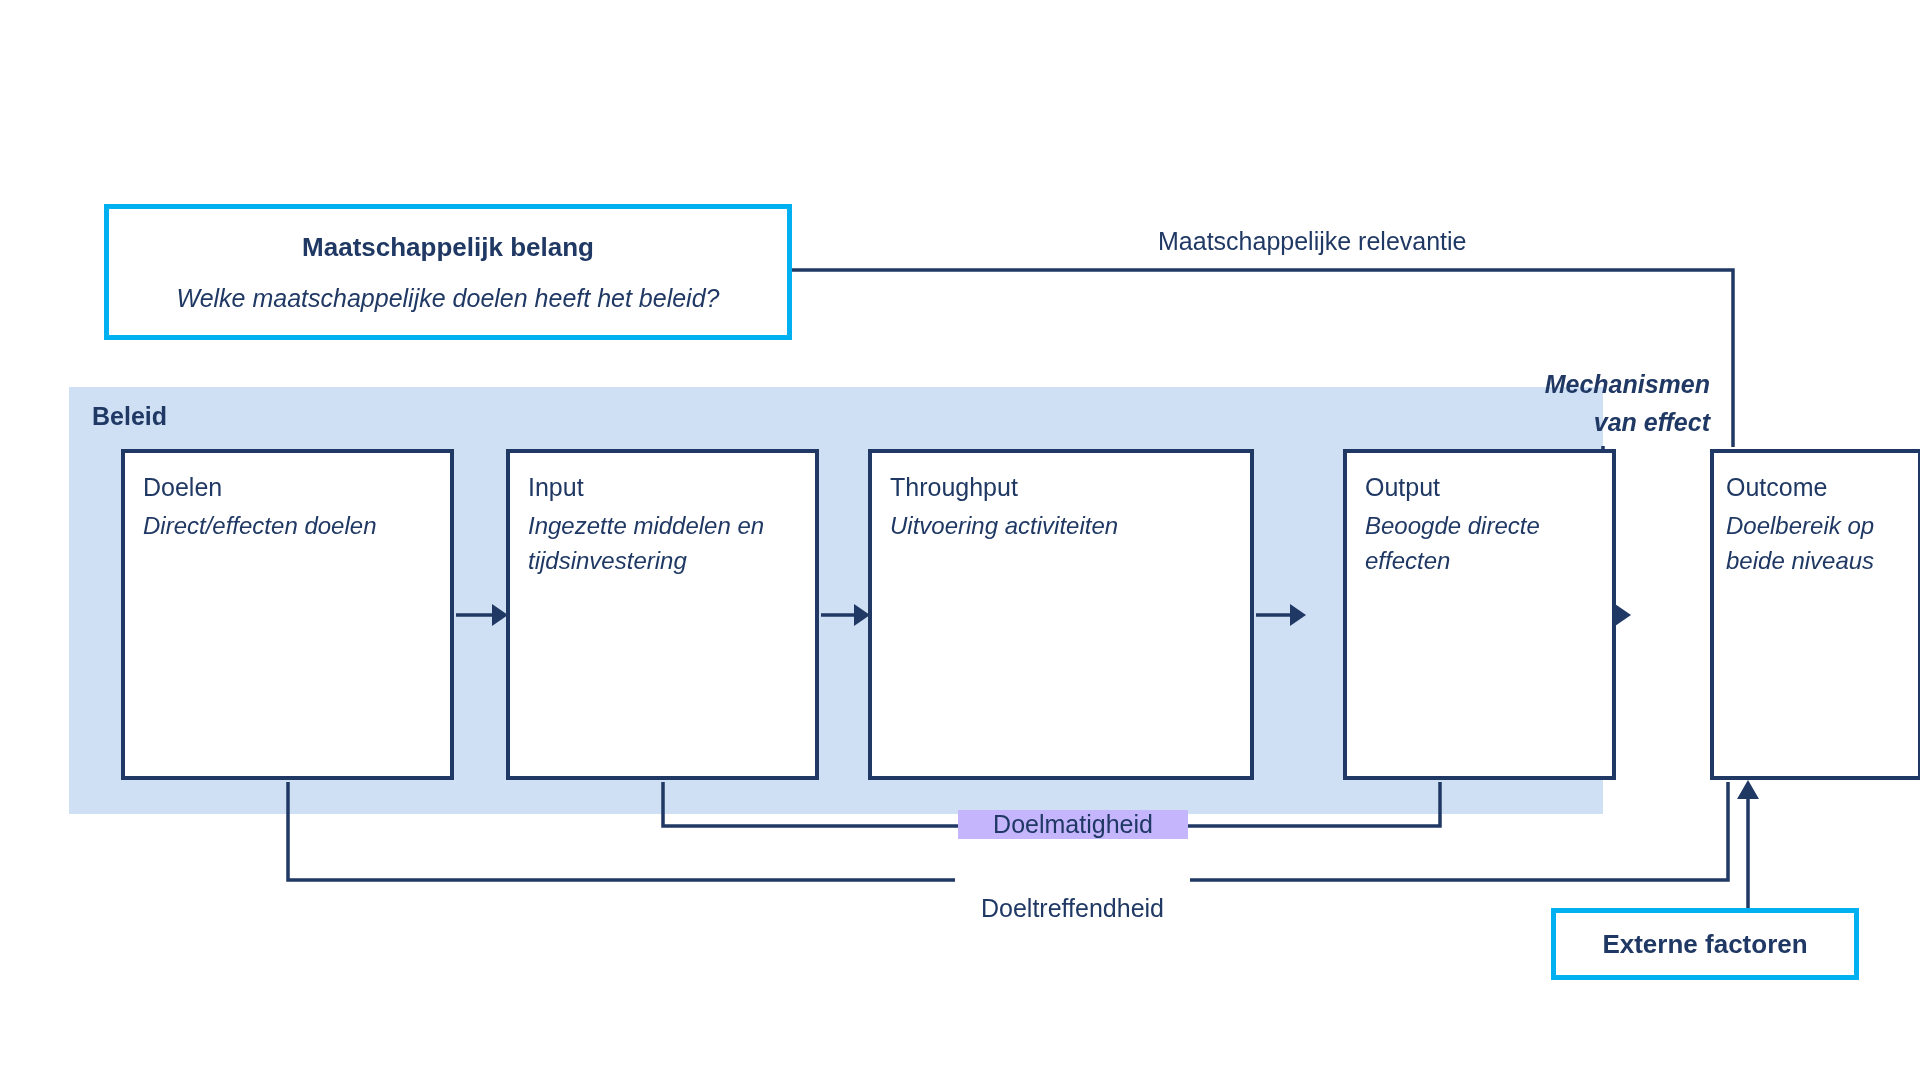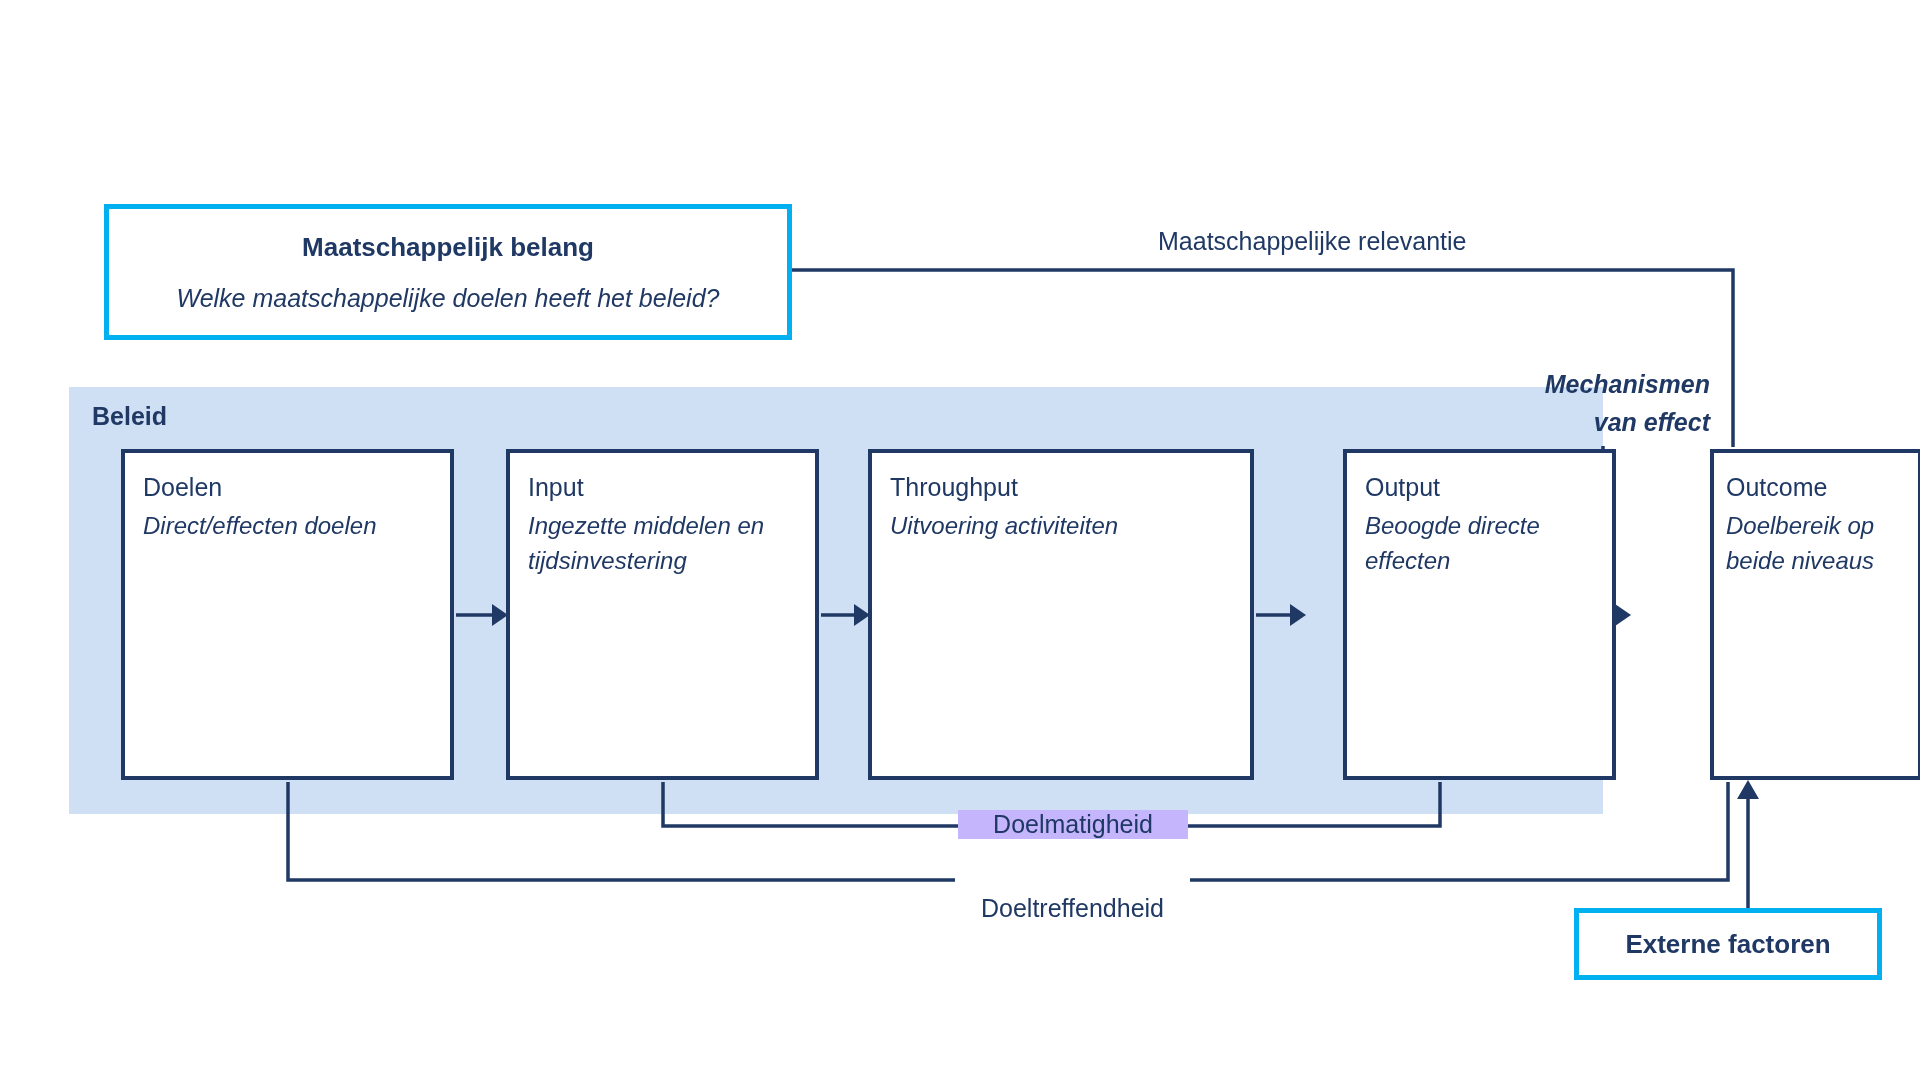--- a/index.html
+++ b/index.html
@@ -51,21 +51,20 @@
     gap: 21px;
     padding: 0 20px;
   }
   #maatschappelijk-box .box-title { font-size: 26px; font-weight: bold; }
   #maatschappelijk-box .box-subtitle { font-size: 25px; font-style: italic; }
   #externe-box {
     left: 1551px; top: 908px;
     width: 308px; height: 72px;
     font-size: 26px;
     font-weight: bold;
-    margin-left: 23px;
   }
   .flow-box {
     position: absolute;
     top: 449px;
     height: 331px;
     background: #ffffff;
     border: 4px solid #1f3864;
     padding: 20px 18px;
     color: #1f3864;
   }

